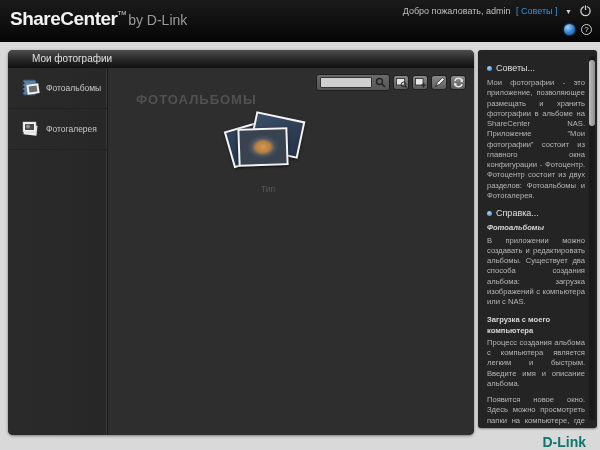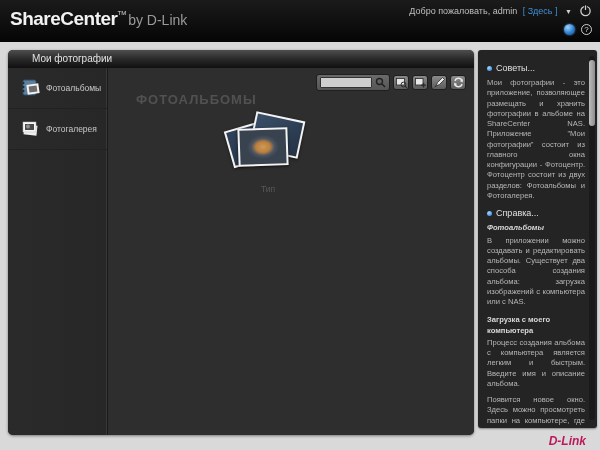--- a/index.html
+++ b/index.html
@@ -77,33 +77,33 @@
   .hp-bullet { width:5px; height:5px; border-radius:50%; flex:0 0 5px;
     background:radial-gradient(circle at 35% 30%, #9fd4ff, #2f7fd0); }
   .hp-sub { font-weight:bold; font-style:italic; color:#dadada; margin-bottom:2px; }
   .hp-head { font-weight:bold; color:#d8d8d8; margin:8px 0 2px 0; }
   .hp-scroll { position:absolute; right:2px; top:6px; width:6px; height:364px;
     background:#1a1a1a; border-radius:3px; }
   .hp-thumb { position:absolute; right:0; top:4px; width:6px; height:66px;
     background:linear-gradient(90deg,#bdbdbd,#8d8d8d); border-radius:3px; cursor:pointer; }
 
   
-  .footer-brand { position:absolute; right:14px; top:434px; font-size:12px; font-weight:bold;
-    letter-spacing:0px; color:#be185d; font-family:"Liberation Sans", sans-serif;font-style:italic; }
+  .footer-brand { position:absolute; right:14px; top:434px; font-size:14px; font-weight:bold;
+    letter-spacing:0px; color:#0f766e; font-family:"Liberation Sans", sans-serif; }
 </style>
 </head>
 <body>
 
 <div class="top-header">
   <div class="logo">
     <span class="logo-main">ShareCenter</span><span class="logo-tm">TM</span><span class="logo-by">by D-Link</span>
   </div>
   <div class="welcome-row">
     <span>Добро пожаловать, admin</span>
-    <a>[ Здесь ]</a>
+    <a>[ Советы ]</a>
     <span class="caret">▼</span>
   </div>
   <svg class="power-btn" viewBox="0 0 14 14">
     <circle cx="7" cy="7.5" r="5" fill="none" stroke="#cfcfcf" stroke-width="1.4"></circle>
     <line x1="7" y1="1" x2="7" y2="7" stroke="#0b0b0b" stroke-width="3"></line>
     <line x1="7" y1="1.5" x2="7" y2="6.5" stroke="#cfcfcf" stroke-width="1.4"></line>
   </svg>
   <div class="hdr-icons">
     <div class="globe"></div>
     <div class="help-circle">?</div>

